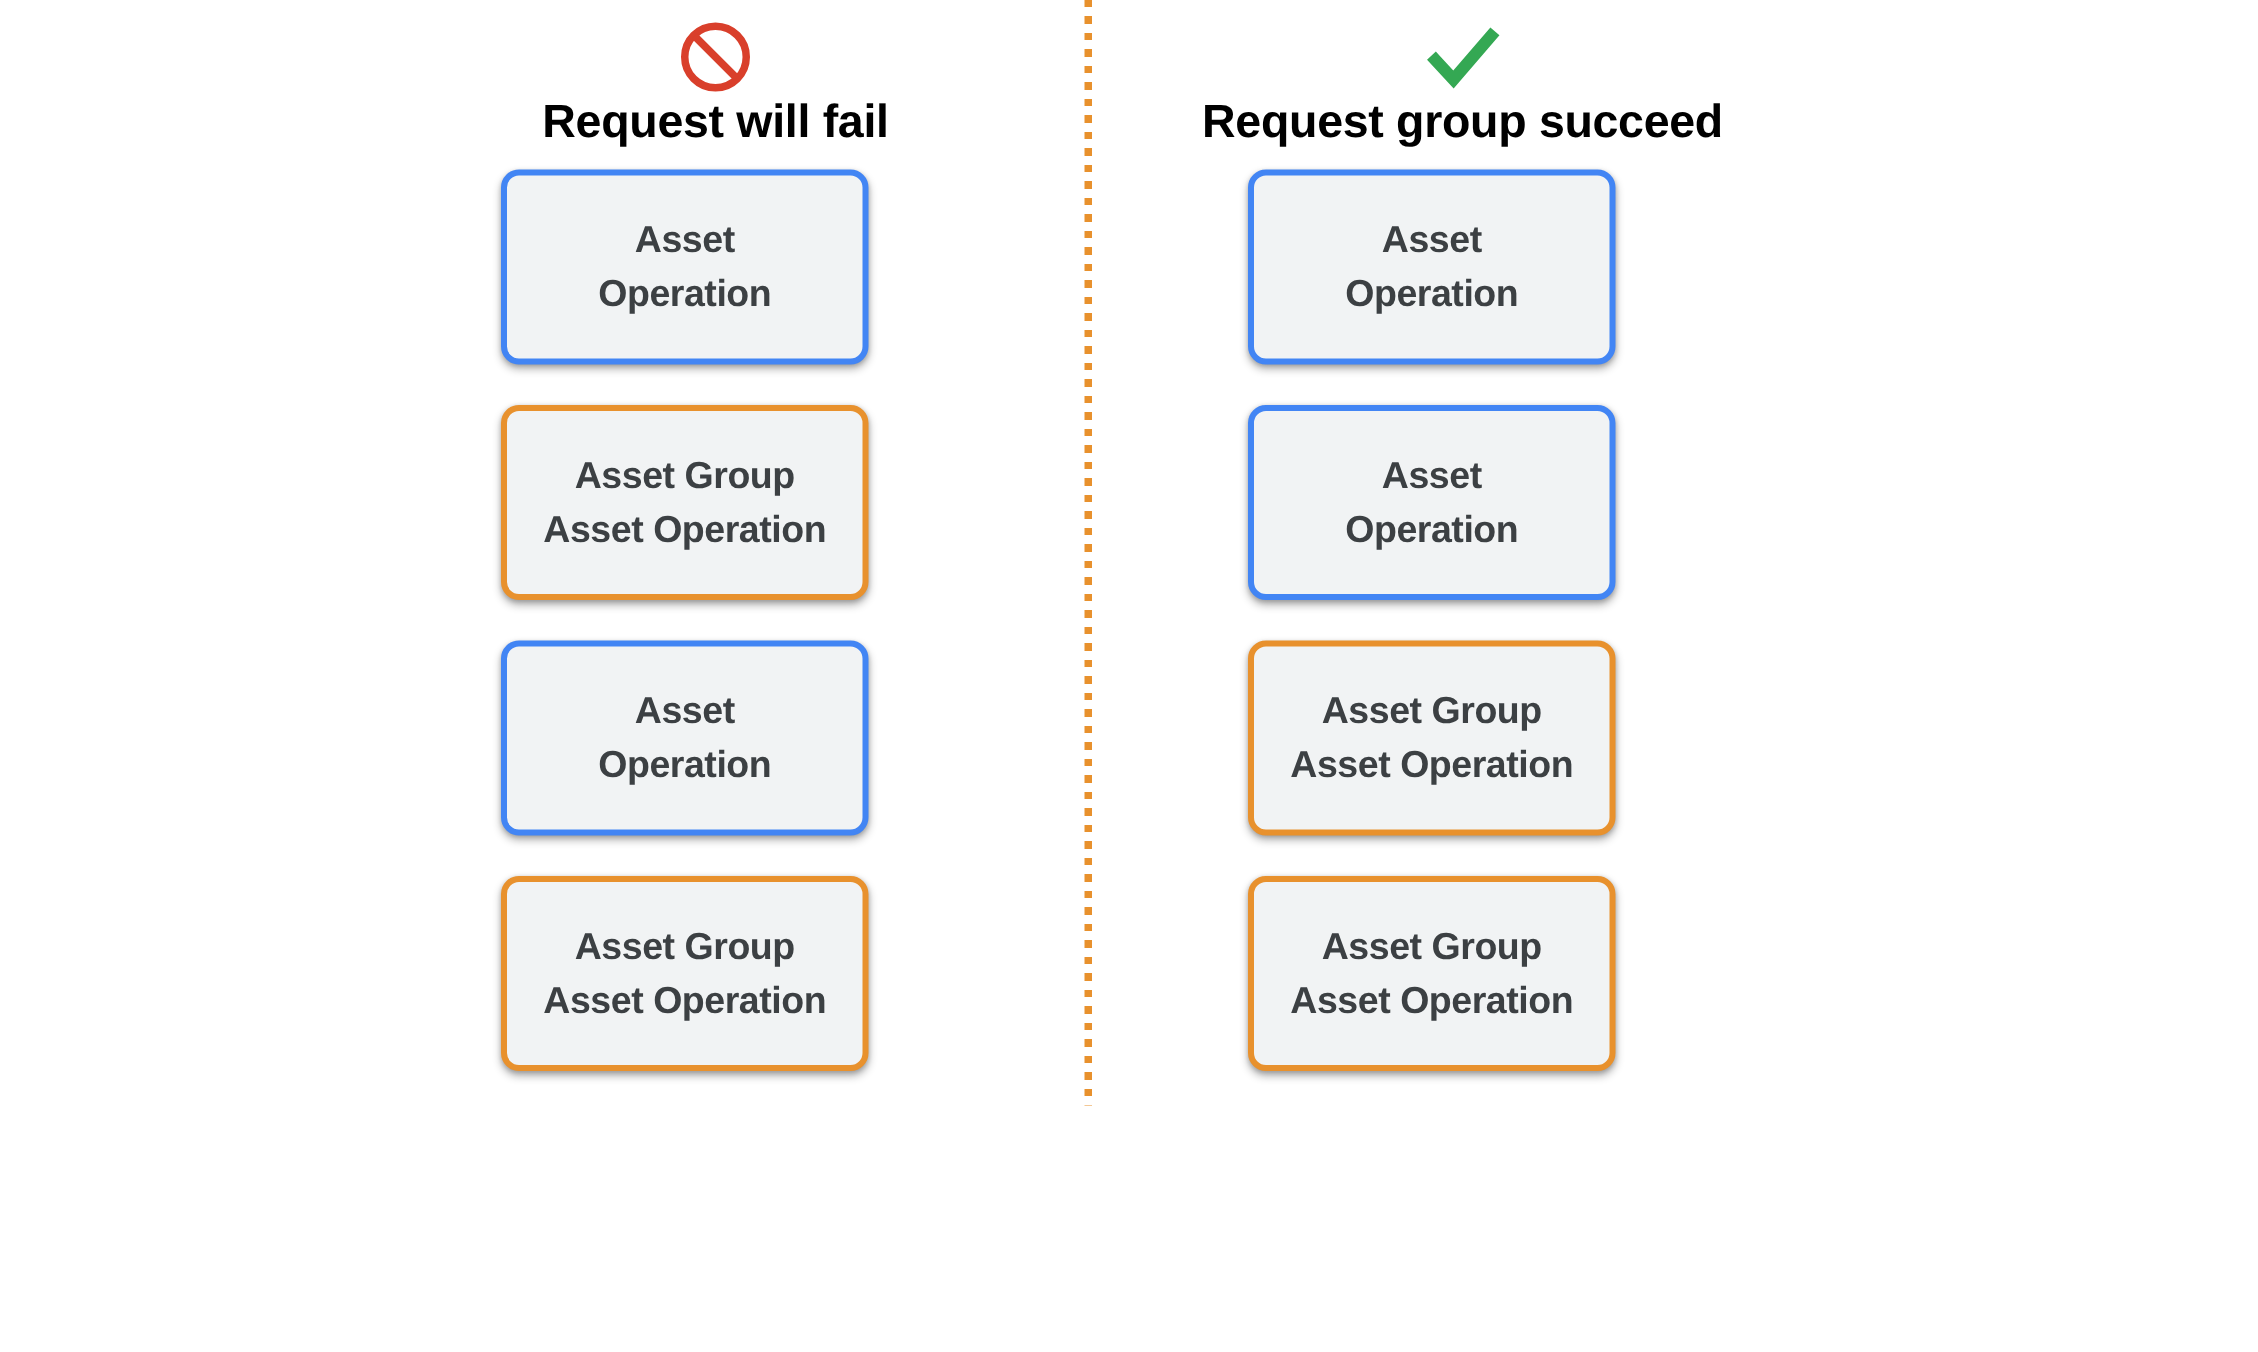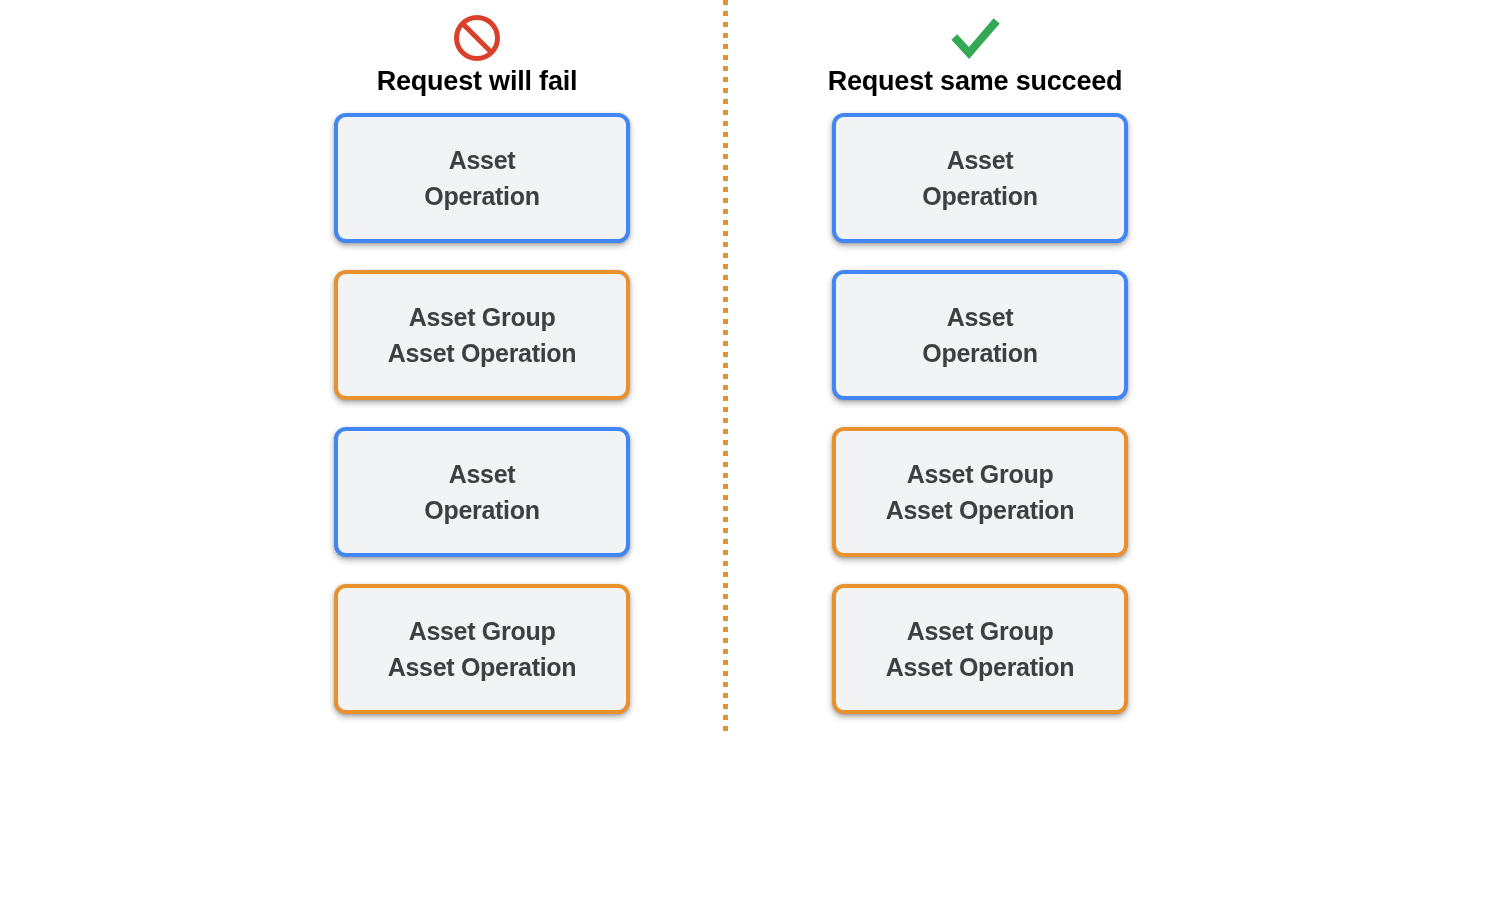--- a/index.html
+++ b/index.html
@@ -57,39 +57,39 @@
   }
 
   .col-icon {
     display: block;
     margin: 0 auto 4px auto;
     height: 52px;
     width: 60px;
   }
 
   .col-title {
-    font-size: 27px;
+    font-size: 31px;
     font-weight: bold;
     color: #000000;
     letter-spacing: -0.2px;
     line-height: 26px;
     white-space: nowrap;
   }
 
   
   .card-stack {
     position: absolute;
     top: 113px;
     left: 57px;
     width: 286px;
   }
 
   .card {
     box-sizing: border-box;
-    width: 296px;
+    width: 245px;
     height: 130px;
     margin-bottom: 27px;
     border-radius: 12px;
     border: 4px solid #4285F4;
     background: #F1F3F4;
     box-shadow: 0 3px 6px rgba(0,0,0,0.30), 0 1px 3px rgba(0,0,0,0.16);
     display: flex;
     align-items: center;
     justify-content: center;
     text-align: center;
@@ -157,21 +157,21 @@
       </div>
     </div>
   </div>
 
   <div class="column right">
 
     <div class="col-header">
       <svg class="col-icon" viewBox="0 0 60 52">
         <polyline points="12,28 24,41 49,12" fill="none" stroke="#34A853" stroke-width="8" stroke-linecap="square" stroke-linejoin="miter"></polyline>
       </svg>
-      <div class="col-title">Request same succeed</div>
+      <div class="col-title">Request group succeed</div>
     </div>
 
     <div class="card-stack">
       <div class="card accent-blue">
         <span class="card-label">Asset
 Operation</span>
       </div>
       <div class="card accent-blue">
         <span class="card-label">Asset
 Operation</span>

